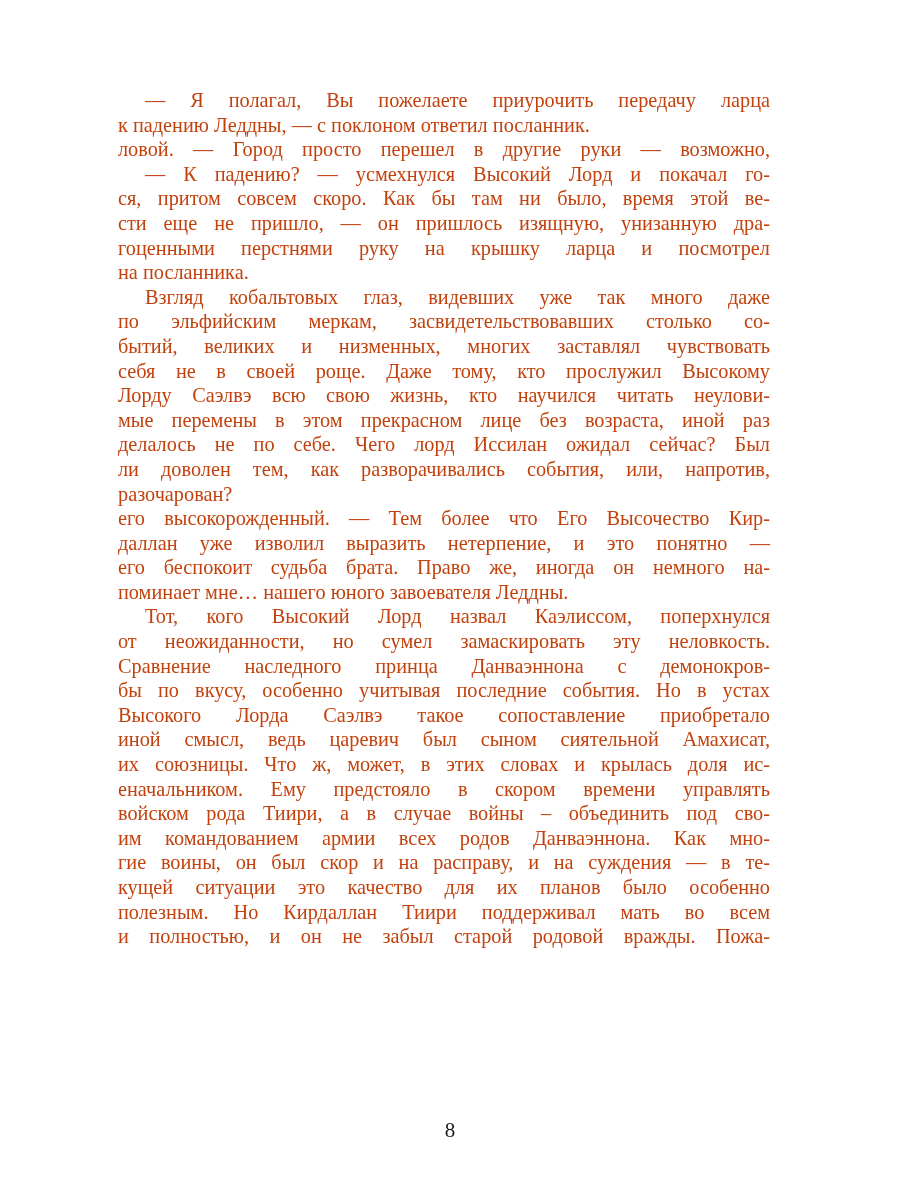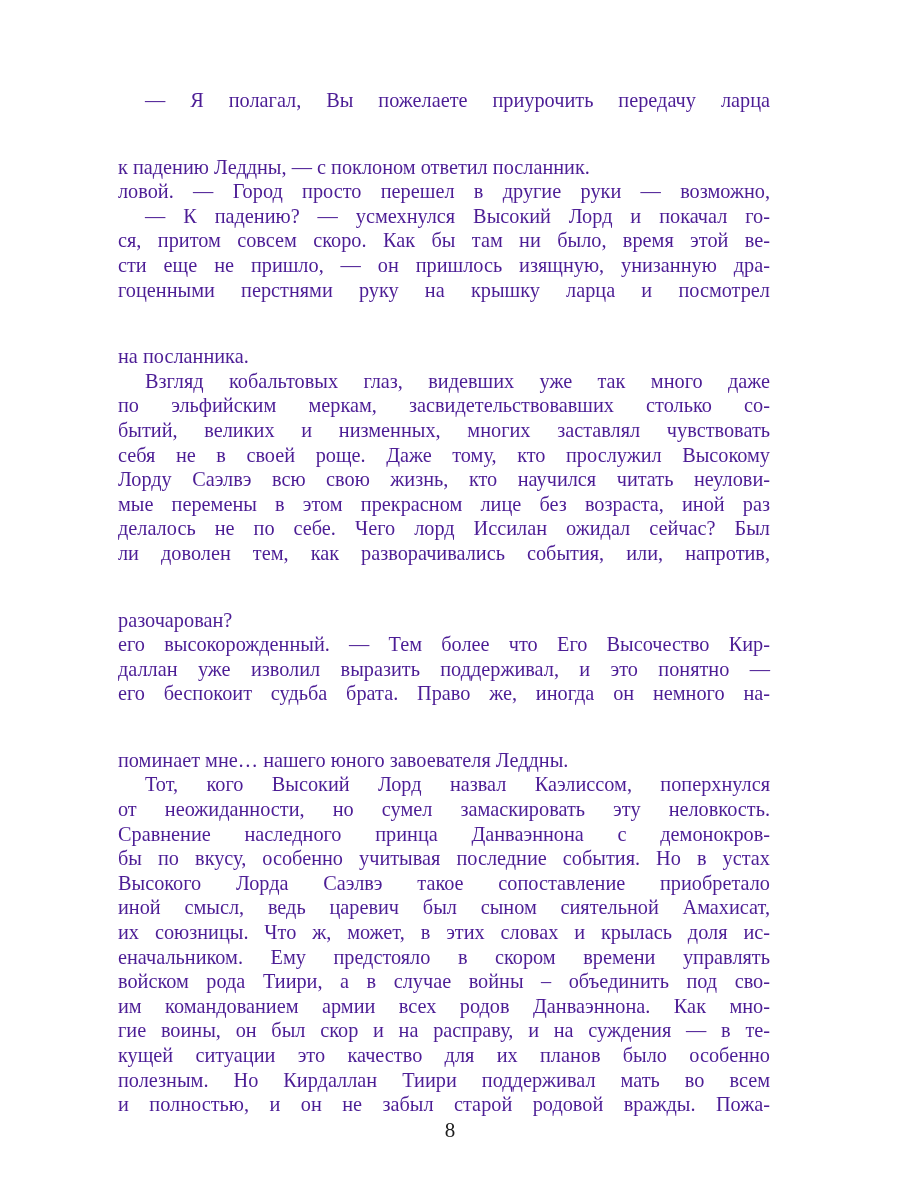--- a/index.html
+++ b/index.html
@@ -21,35 +21,34 @@
     background: #ffffff;
   }
   .text-block {
     position: absolute;
     left: 118px;
     top: 88px;
     width: 652px;
     font-family: "Liberation Serif", "DejaVu Serif", serif;
     font-size: 20.3px;
     line-height: 24.6px;
-    color: #4c1d95;
+    color: #c2410c;
   }
   .line {
     display: block;
     height: 24.6px;
     white-space: nowrap;
     text-align: justify;
     text-align-last: justify;
   }
   .line.indent {
     padding-left: 27px;
   }
   .line.last {
     text-align-last: left;
-    margin-top: 42px;
   }
   .page-number {
     position: absolute;
     left: 0;
     width: 900px;
     top: 1118px;
     text-align: center;
     font-family: "Liberation Serif", "DejaVu Serif", serif;
     font-size: 21px;
     color: #1e1e1e;
@@ -71,21 +70,21 @@
       <span class="line indent">Взгляд кобальтовых глаз, видевших уже так много даже</span>
       <span class="line">по эльфийским меркам, засвидетельствовавших столько со-</span>
       <span class="line">бытий, великих и низменных, многих заставлял чувствовать</span>
       <span class="line">себя не в своей роще. Даже тому, кто прослужил Высокому</span>
       <span class="line">Лорду Саэлвэ всю свою жизнь, кто научился читать неулови-</span>
       <span class="line">мые перемены в этом прекрасном лице без возраста, иной раз</span>
       <span class="line">делалось не по себе. Чего лорд Иссилан ожидал сейчас? Был</span>
       <span class="line">ли доволен тем, как разворачивались события, или, напротив,</span>
       <span class="line last">разочарован?</span>
       <span class="line">его высокорожденный. — Тем более что Его Высочество Кир-</span>
-      <span class="line">даллан уже изволил выразить поддерживал, и это понятно —</span>
+      <span class="line">даллан уже изволил выразить нетерпение, и это понятно —</span>
       <span class="line">его беспокоит судьба брата. Право же, иногда он немного на-</span>
       <span class="line last">поминает мне… нашего юного завоевателя Леддны.</span>
       <span class="line indent">Тот, кого Высокий Лорд назвал Каэлиссом, поперхнулся</span>
       <span class="line">от неожиданности, но сумел замаскировать эту неловкость.</span>
       <span class="line">Сравнение наследного принца Данваэннона с демонокров-</span>
       <span class="line">бы по вкусу, особенно учитывая последние события. Но в устах</span>
       <span class="line">Высокого Лорда Саэлвэ такое сопоставление приобретало</span>
       <span class="line">иной смысл, ведь царевич был сыном сиятельной Амахисат,</span>
       <span class="line">их союзницы. Что ж, может, в этих словах и крылась доля ис-</span>
       <span class="line">еначальником. Ему предстояло в скором времени управлять</span>

